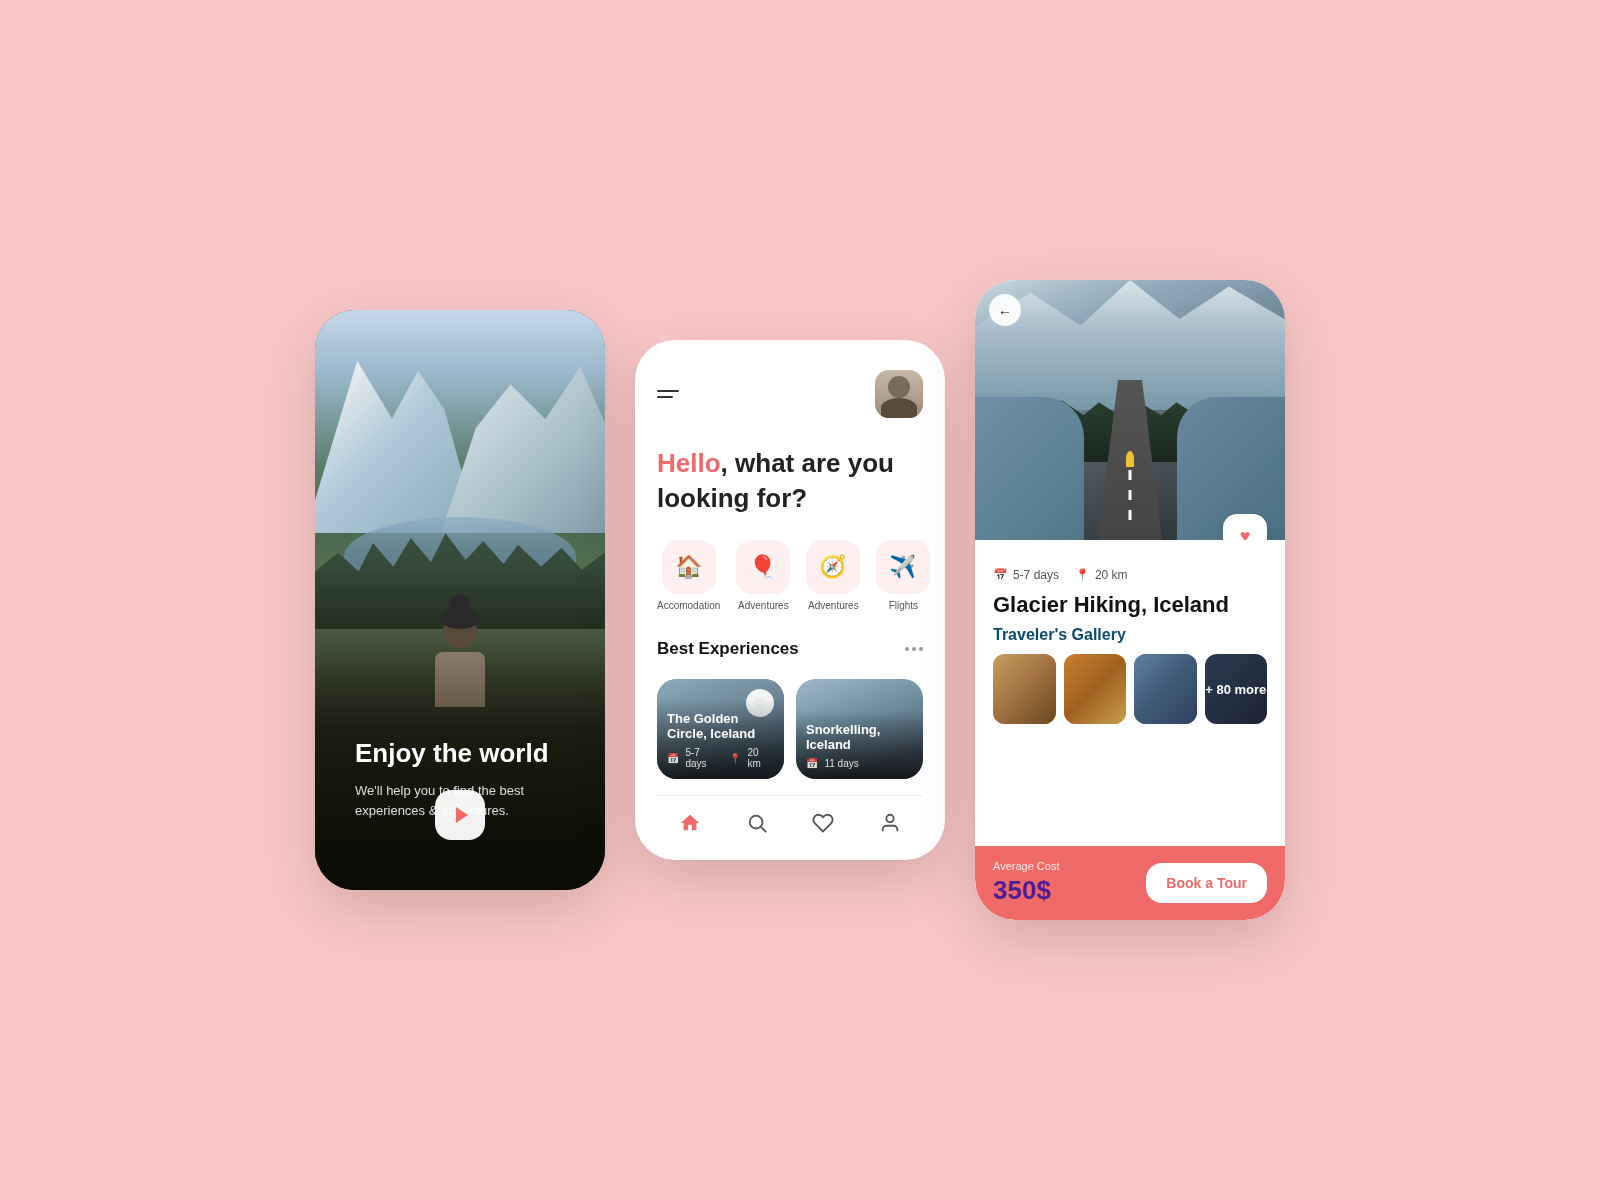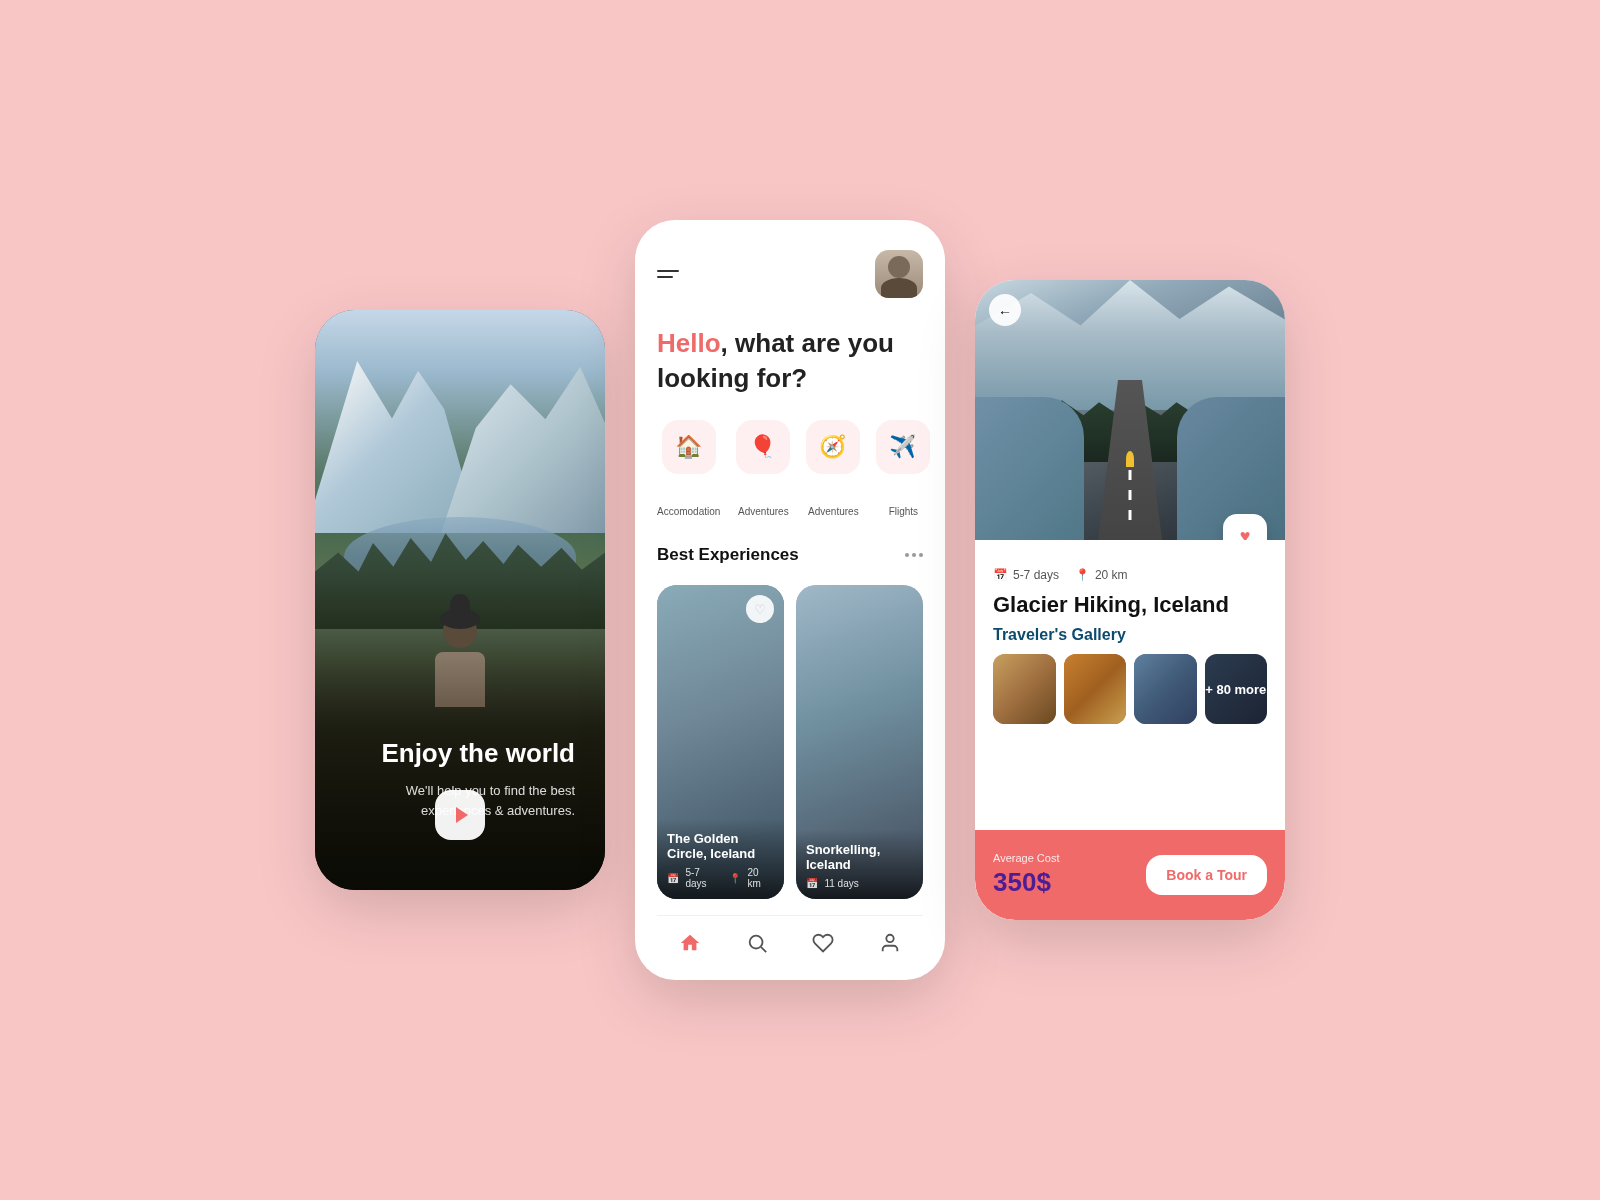--- a/index.html
+++ b/index.html
@@ -160,23 +160,23 @@
       position: absolute;
       top: -15px;
       left: 50%;
       transform: translateX(-50%);
     }
 
     .phone-1-content {
       position: absolute;
       bottom: 70px;
       left: 0; right: 0;
-      text-align: right;
+      text-align: left;
       color: white;
-      padding: 0 30px;
+      padding: 0 40px;
     }
 
     .phone-1-title {
       font-size: 26px;
       font-weight: 700;
       margin-bottom: 12px;
       line-height: 1.2;
     }
 
     .phone-1-subtitle {
@@ -205,21 +205,21 @@
       height: 0;
       border-top: 8px solid transparent;
       border-bottom: 8px solid transparent;
       border-left: 12px solid #f06a6a;
       margin-left: 3px;
     }
 
     
     .phone-2 {
       width: 310px;
-      height: 760px;
+      height: 520px;
       background: white;
     }
 
     .phone-2-inner {
       padding: 30px 22px 20px;
       height: 100%;
       display: flex;
       flex-direction: column;
     }
 
@@ -328,21 +328,20 @@
       display: flex;
       align-items: center;
       justify-content: center;
       font-size: 22px;
     }
 
     .category-label {
       font-size: 10px;
       color: #555;
       text-align: left;
-      margin-top: 26px;
     }
 
     .section-header {
       display: flex;
       justify-content: space-between;
       align-items: center;
       margin-bottom: 20px;
     }
 
     .section-title {
@@ -644,21 +643,21 @@
       font-weight: 600;
       color: white;
     }
 
     
     .phone-3-bottom {
       position: absolute;
       bottom: 0; left: 0; right: 0;
       background: #f06a6a;
       border-radius: 0 0 40px 40px;
-      padding: 22px 18px;
+      padding: 14px 18px;
       display: flex;
       align-items: center;
       justify-content: space-between;
     }
 
     .cost-label {
       font-size: 11px;
       color: rgba(255,255,255,0.85);
       margin-bottom: 3px;
     }

